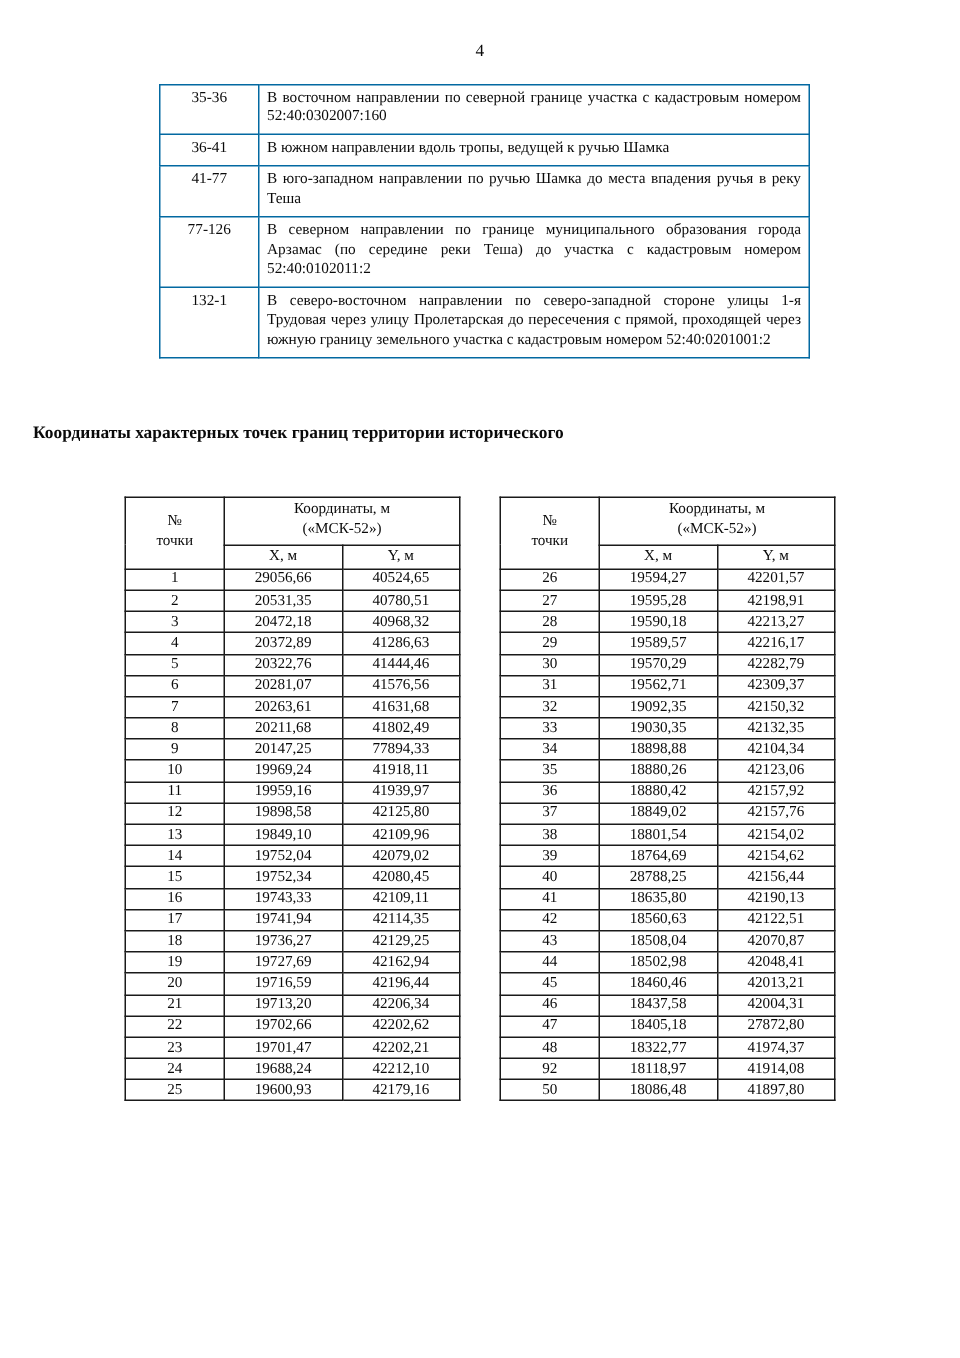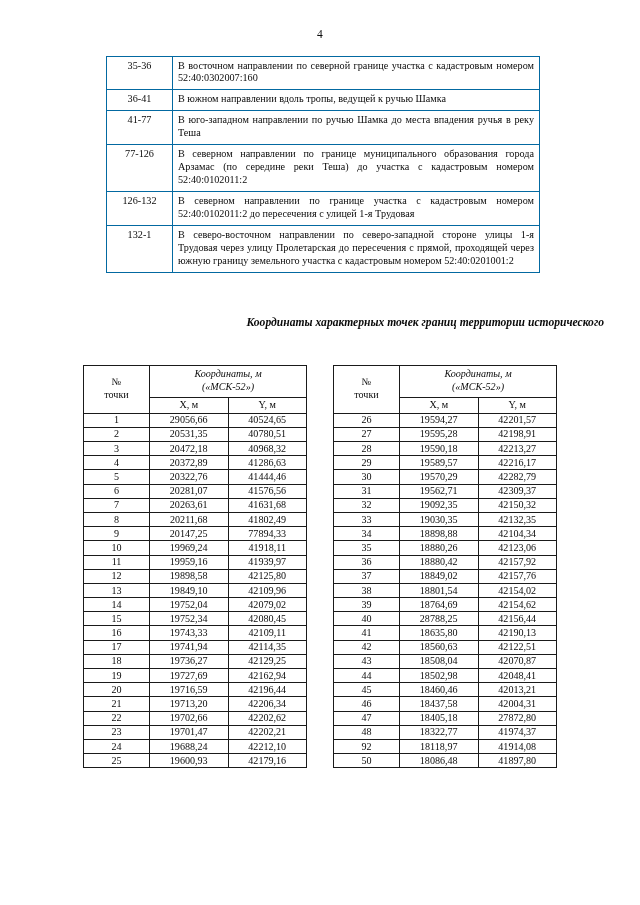--- a/index.html
+++ b/index.html
@@ -57,26 +57,25 @@
     padding-right: 2px;
   }
   table.desc td.txt {
     text-align: justify;
     text-align-last: left;
     hyphens: none;
   }
 
   
   .section-title {
-    text-align: right;
+    text-align: left;
     font-weight: bold;
     font-size: 11.6px;
     line-height: 1.42;
-    padding: 42px 36px 0 48px;
-    font-style: italic;
+    padding: 42px 36px 0 22px;
   }
 
   
   .coords-area {
     display: flex;
     justify-content: center;
     gap: 26px;
     padding: 34px 0 0 0;
   }
   table.coords {
@@ -97,21 +96,20 @@
   table.coords th.hdr-pt {
     width: 66px;
     line-height: 1.26;
     padding: 2px 2px 3px;
     vertical-align: middle;
   }
   table.coords th.hdr-coord {
     line-height: 1.26;
     padding: 2px 2px 3px;
     vertical-align: middle;
-    font-style: italic;
   }
   table.coords th.hdr-xy {
     padding: 1px 2px 2px;
   }
   table.coords td.num {
     width: 66px;
   }
 </style>
 </head>
 <body>
@@ -131,24 +129,20 @@
           <td class="seg">36-41</td>
           <td class="txt">В южном направлении вдоль тропы, ведущей к ручью Шамка</td>
         </tr>
         <tr>
           <td class="seg">41-77</td>
           <td class="txt">В юго-западном направлении по ручью Шамка до места впадения ручья в реку Теша</td>
         </tr>
         <tr>
           <td class="seg">77-126</td>
           <td class="txt">В северном направлении по границе муниципального образования города Арзамас (по середине реки Теша) до участка с кадастровым номером 52:40:0102011:2</td>
-        </tr>
-        <tr>
-          <td class="seg">126-132</td>
-          <td class="txt">В северном направлении по границе участка с кадастровым номером 52:40:0102011:2 до пересечения с  улицей 1-я Трудовая</td>
         </tr>
         <tr>
           <td class="seg">132-1</td>
           <td class="txt">В северо-восточном направлении по северо-западной стороне улицы 1-я Трудовая через улицу Пролетарская до пересечения с прямой, проходящей через южную границу земельного участка с кадастровым номером 52:40:0201001:2</td>
         </tr>
       </tbody>
     </table>
   </div>
 
   <div class="section-title">

